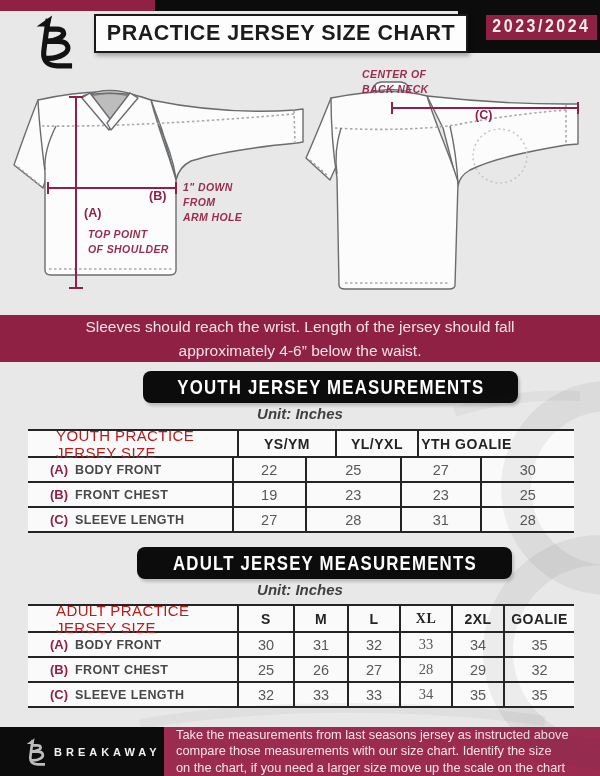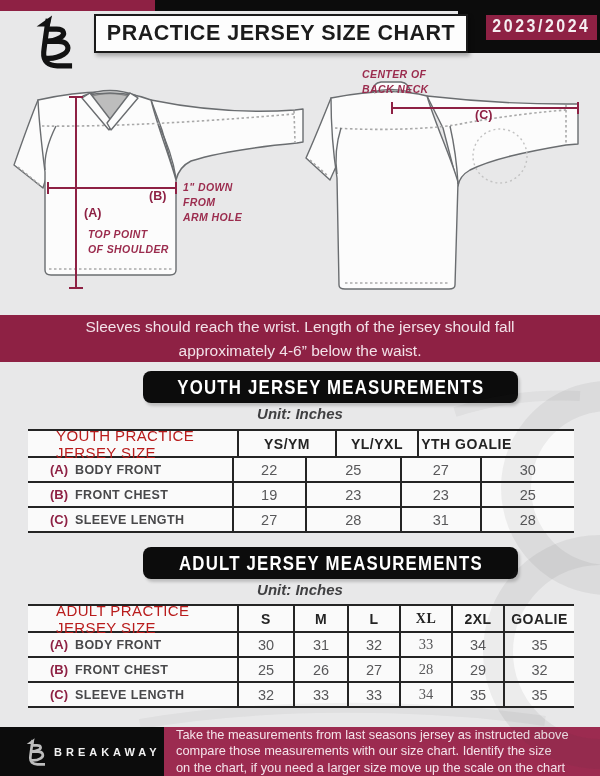--- a/index.html
+++ b/index.html
@@ -206,21 +206,21 @@
         <span class="key">(C)</span>
         <span class="lbl">SLEEVE LENGTH</span>
       </div>
       <div class="y1 cell-val">27</div>
       <div class="y2 cell-val">28</div>
       <div class="y3 cell-val">31</div>
       <div class="y4 cell-val">28</div>
     </div>
   </div>
 
-  <div class="abs sec-banner" style="left:143px;top:547px;">
+  <div class="abs sec-banner" style="left:137px;top:547px;">
     <span>ADULT JERSEY MEASUREMENTS</span>
   </div>
   <div class="abs unit" style="top:581px;">Unit: Inches</div>
 
   <div class="abs size-table" style="top:604px;">
     <div class="trow th-row">
       <div class="w-cat cell-cat">ADULT PRACTICE JERSEY SIZE</div>
       <div class="a1 cell-size">S</div>
       <div class="a2 cell-size">M</div>
       <div class="a3 cell-size">L</div>

